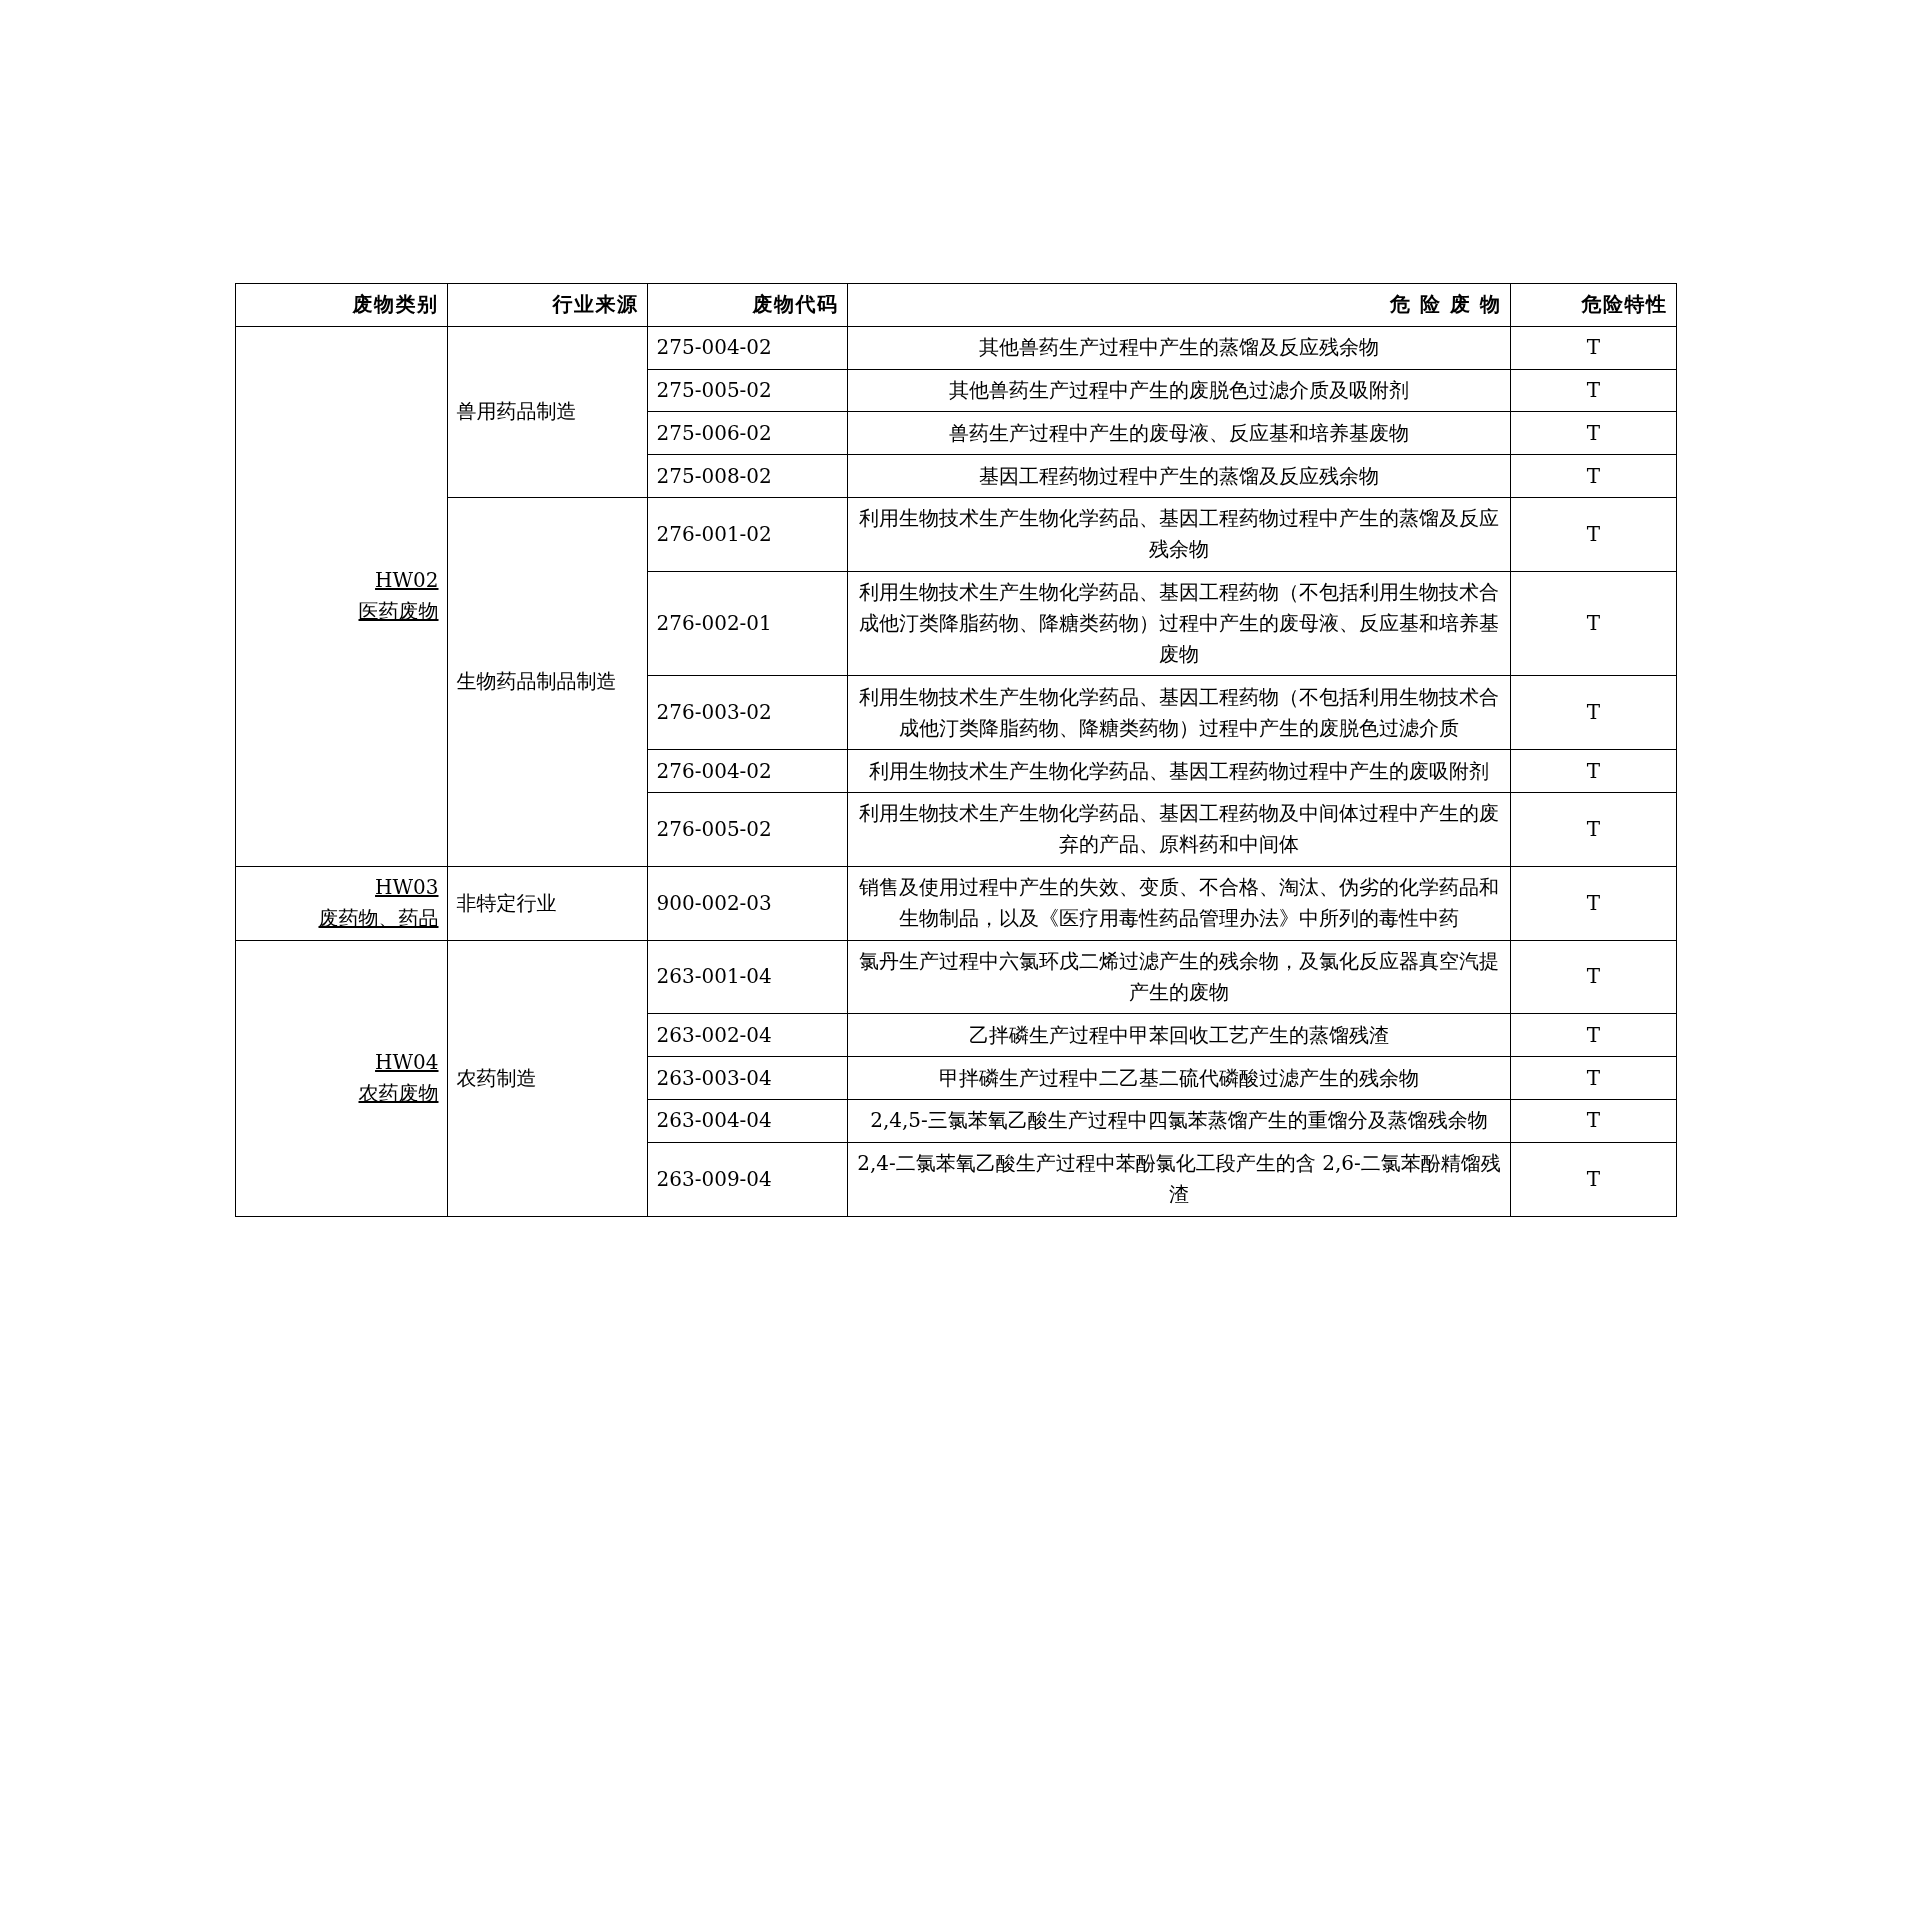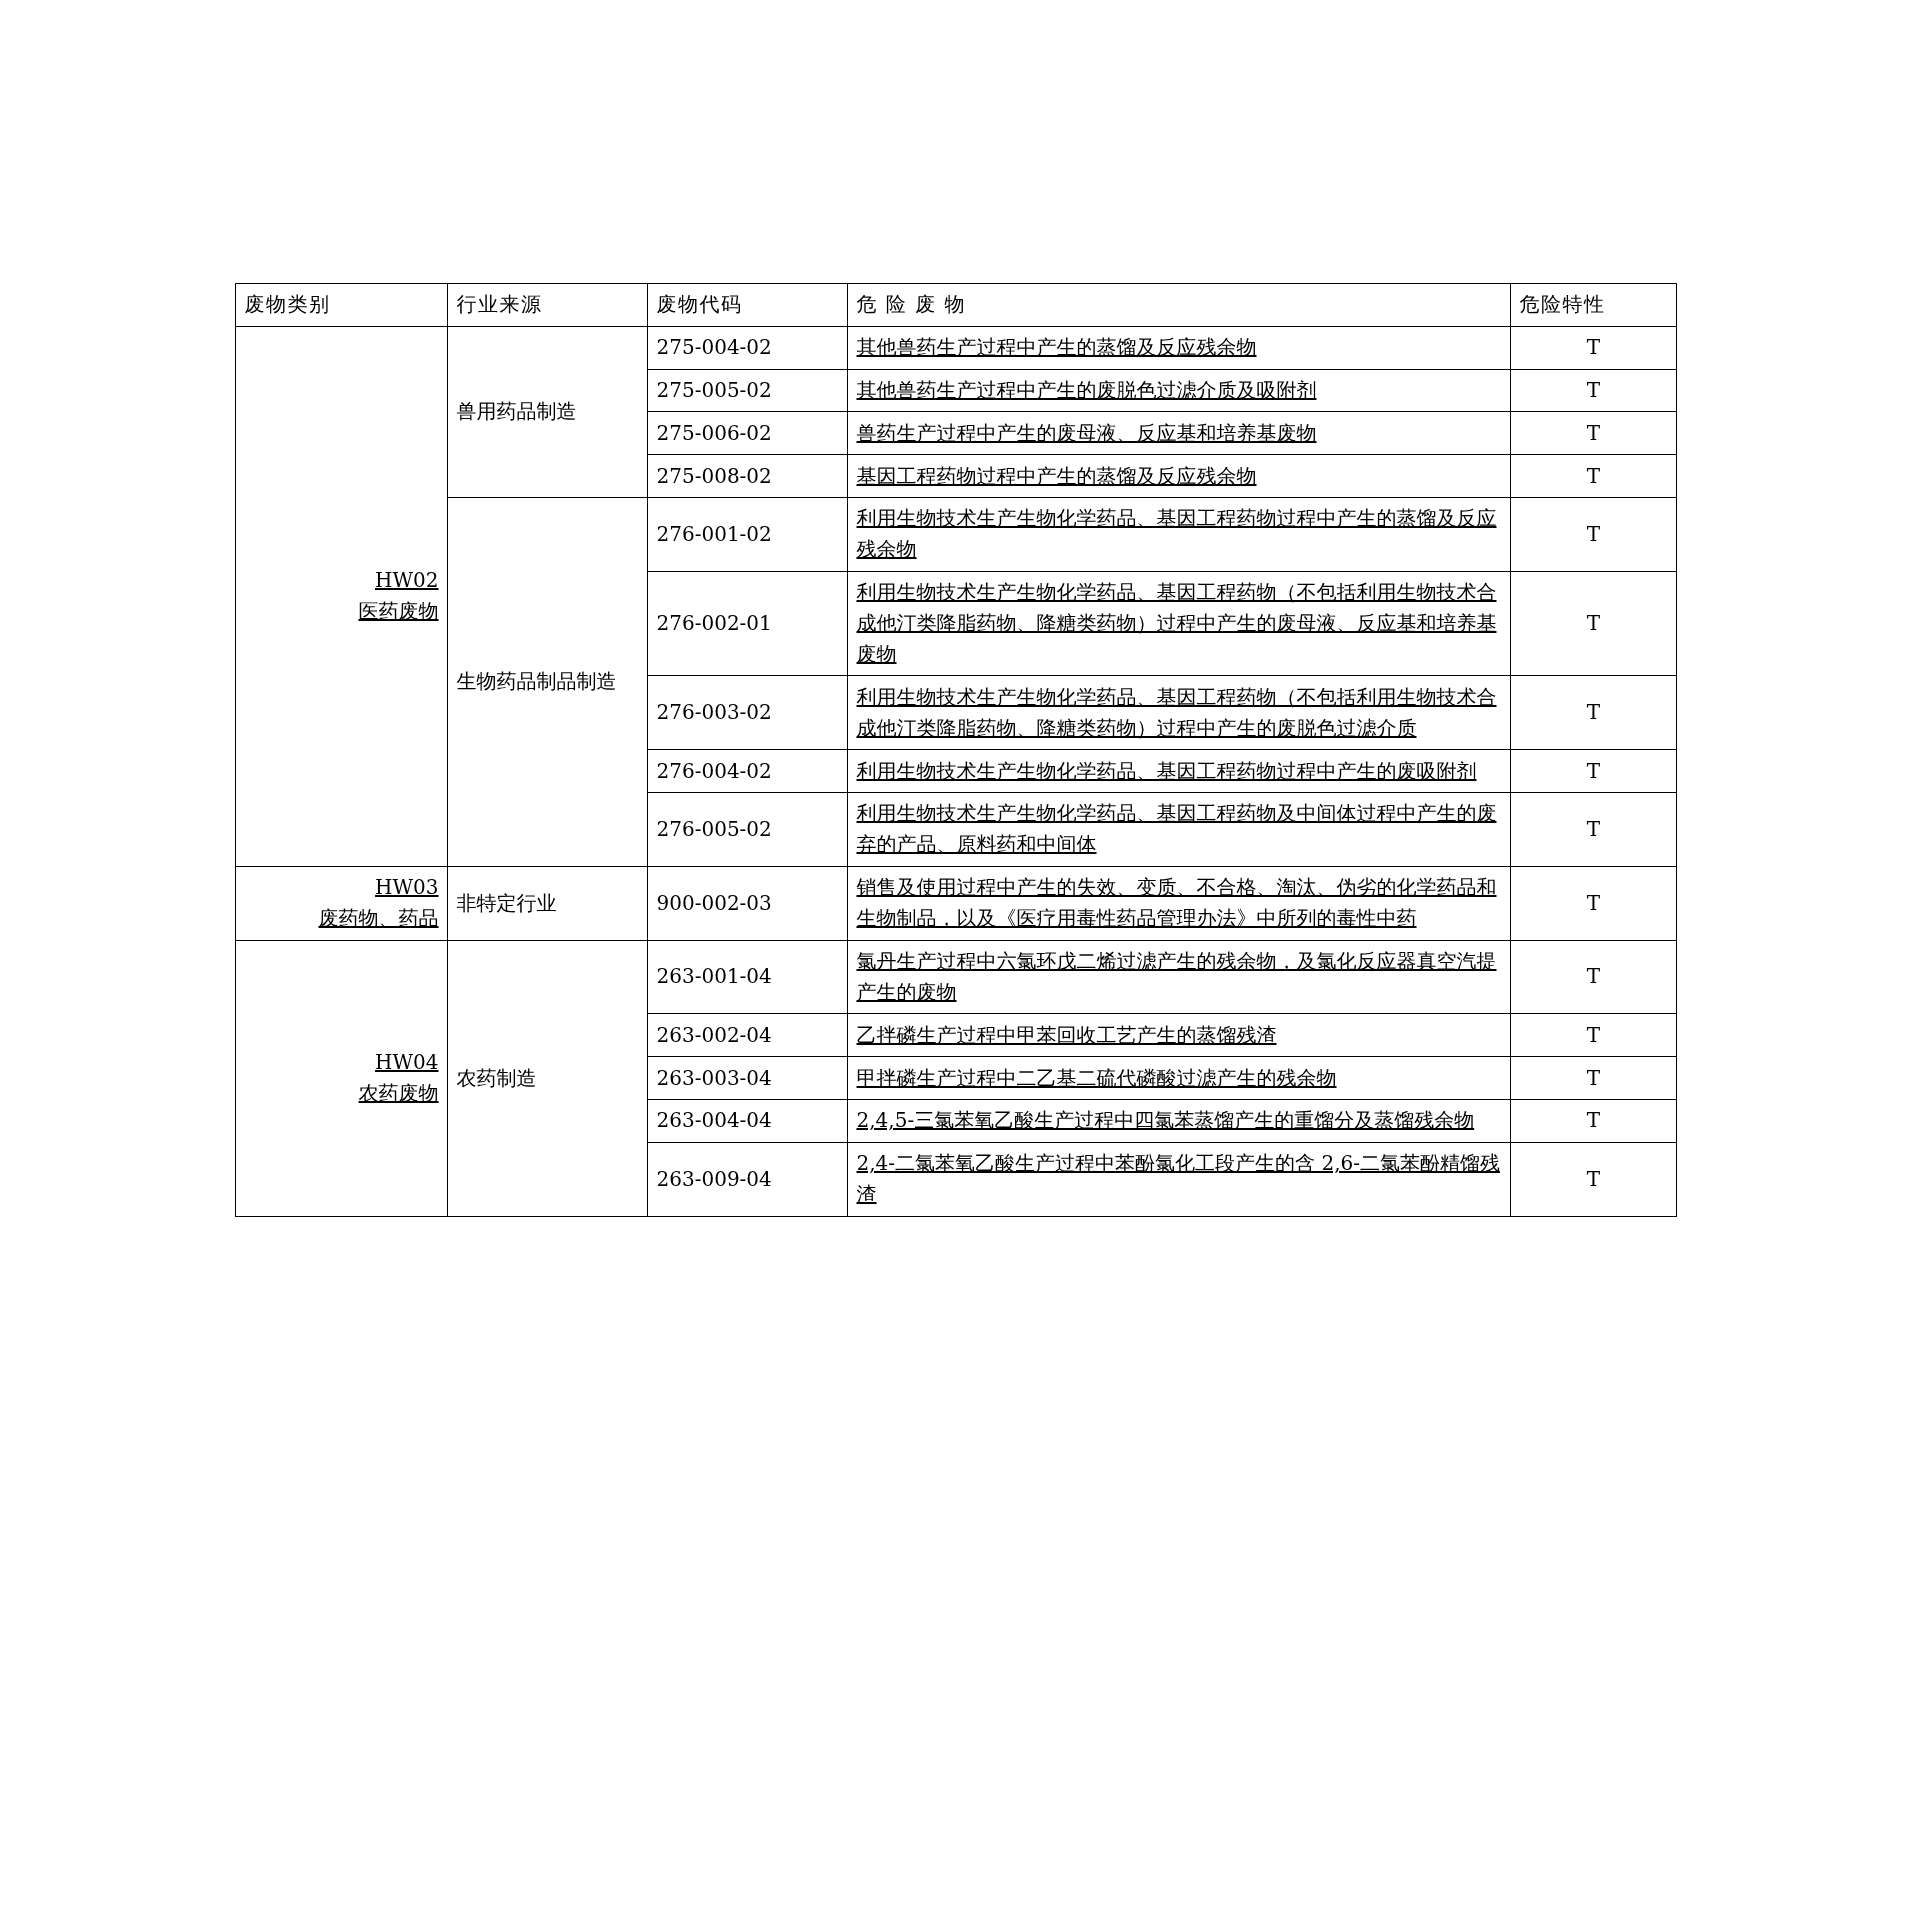--- a/index.html
+++ b/index.html
@@ -40,34 +40,34 @@
 
   table.waste th, table.waste td {
     border: 1.2px solid #000000;
     padding: 5.4px 8.5px;
     font-size: 20px;
     line-height: 1.55;
     vertical-align: middle;
     font-weight: normal;
   }
   table.waste th {
-    text-align: left;
+    text-align: right;
     letter-spacing: 1.5px;
+    font-weight: bold;
   }
   .hdr-hazard {
     letter-spacing: 6.2px;
   }
   td.code {
     text-align: left;
     white-space: nowrap;
     letter-spacing: 0px;
   }
   td.desc {
-    text-align: left;
-    text-decoration: underline;
+    text-align: center;
   }
   td.cat {
     text-align: right;
     line-height: 1.6;
     text-decoration: underline;
   }
   td.ind {
     text-align: left;
     line-height: 1.6;
   }

